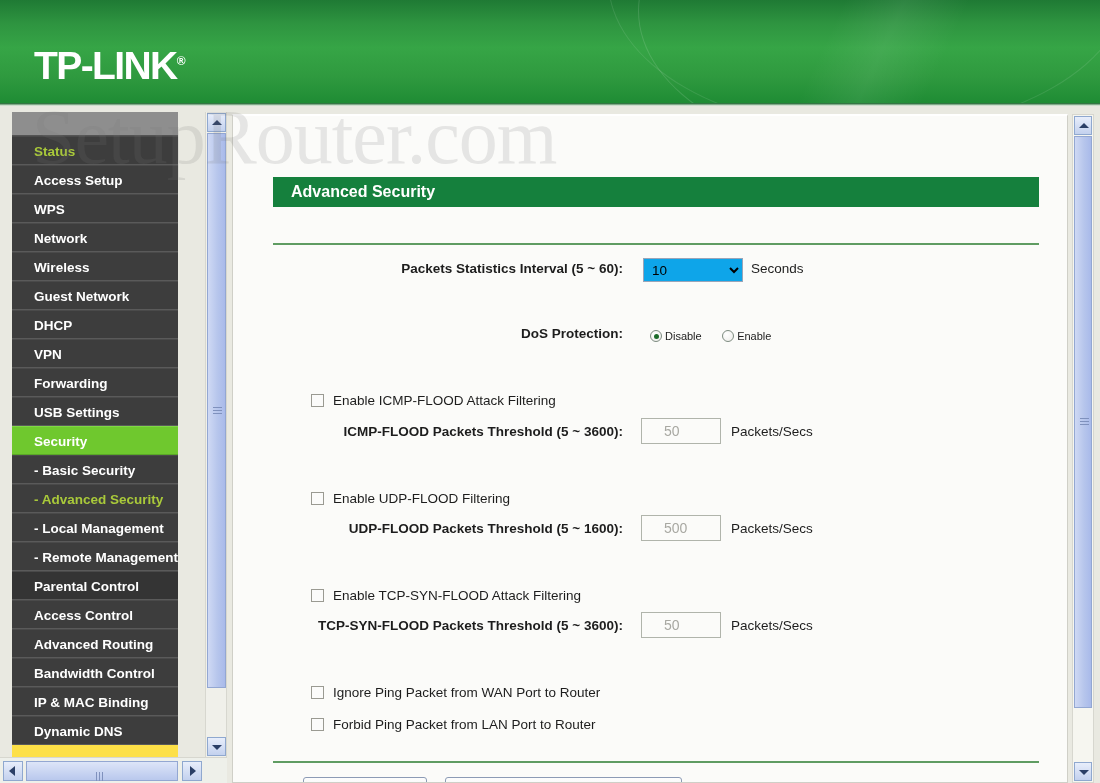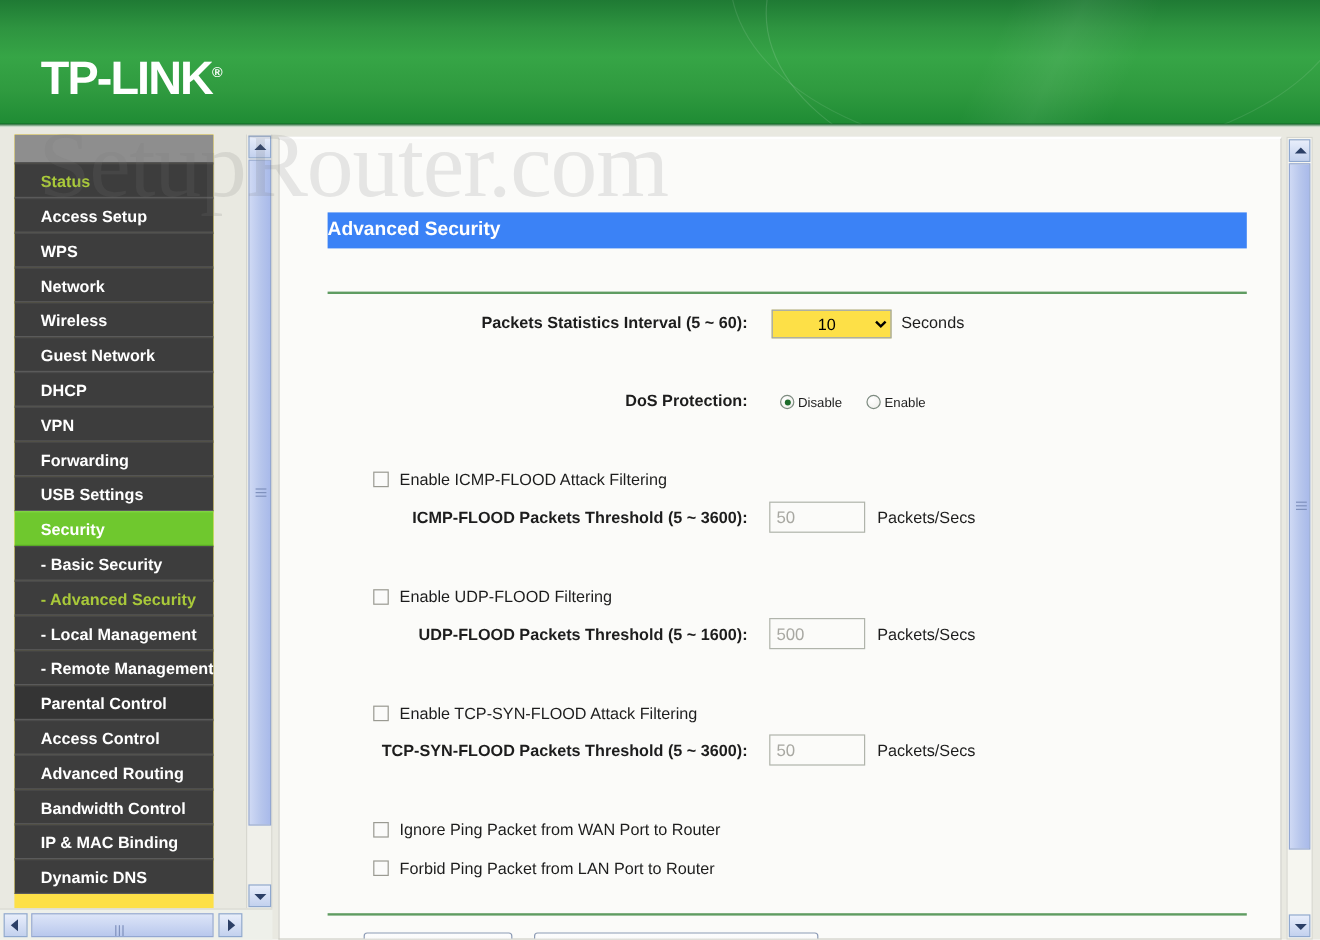--- a/index.html
+++ b/index.html
@@ -204,25 +204,26 @@
     width: 836px; height: 669px;
     background: #fbfbf9;
     border: 1px solid #cfcfc7;
     border-top: 2px solid #ffffff;
     box-sizing: border-box;
     overflow: hidden;
   }
   .section-title {
     position: absolute; left: 40px; top: 61px;
     width: 766px; height: 30px;
-    background: #3b82f6;
+    background: #15803d;
     color: #ffffff;
     font-size: 16px;
     font-weight: bold;
     line-height: 30px;
+    padding-left: 18px;
     box-sizing: border-box;
   }
   .divider-top {
     position: absolute; left: 40px; top: 127px;
     width: 766px; height: 2px;
     background: #5f9c62;
   }
   .divider-bottom {
     position: absolute; left: 40px; top: 645px;
     width: 766px; height: 2px;
@@ -247,25 +248,24 @@
     color: #1d1d1d;
     white-space: nowrap;
   }
 
   select.dd {
     position: absolute;
     width: 100px; height: 24px;
     font-size: 13.5px;
     font-family: "Liberation Sans", sans-serif;
     border: 1px solid #9aa4b8;
-    background: #fde047;
+    background: #0ea5e9;
     box-sizing: border-box;
     padding-left: 4px;
     cursor: pointer;
-    text-align: center;
   }
 
   .radio-grp { position: absolute; }
   .radio-opt {
     display: inline-block;
     margin-right: 16px;
     font-size: 11px;
     color: #1d1d1d;
     cursor: pointer;
     white-space: nowrap;
@@ -302,21 +302,21 @@
 
   .txtbox {
     position: absolute;
     width: 80px; height: 26px;
     border: 1px solid #b0b4ab;
     background: #fbfbf9;
     color: #a8a8a2;
     font-size: 14px;
     font-family: "Liberation Sans", sans-serif;
     line-height: 24px;
-    padding-left: 5px;
+    padding-left: 22px;
     box-sizing: border-box;
   }
 
   .btn {
     position: absolute;
     height: 26px;
     background: linear-gradient(to bottom, #fdfdfd, #ececed);
     border: 1px solid #8c9bb5;
     border-radius: 3px;
     font-size: 13.5px;

